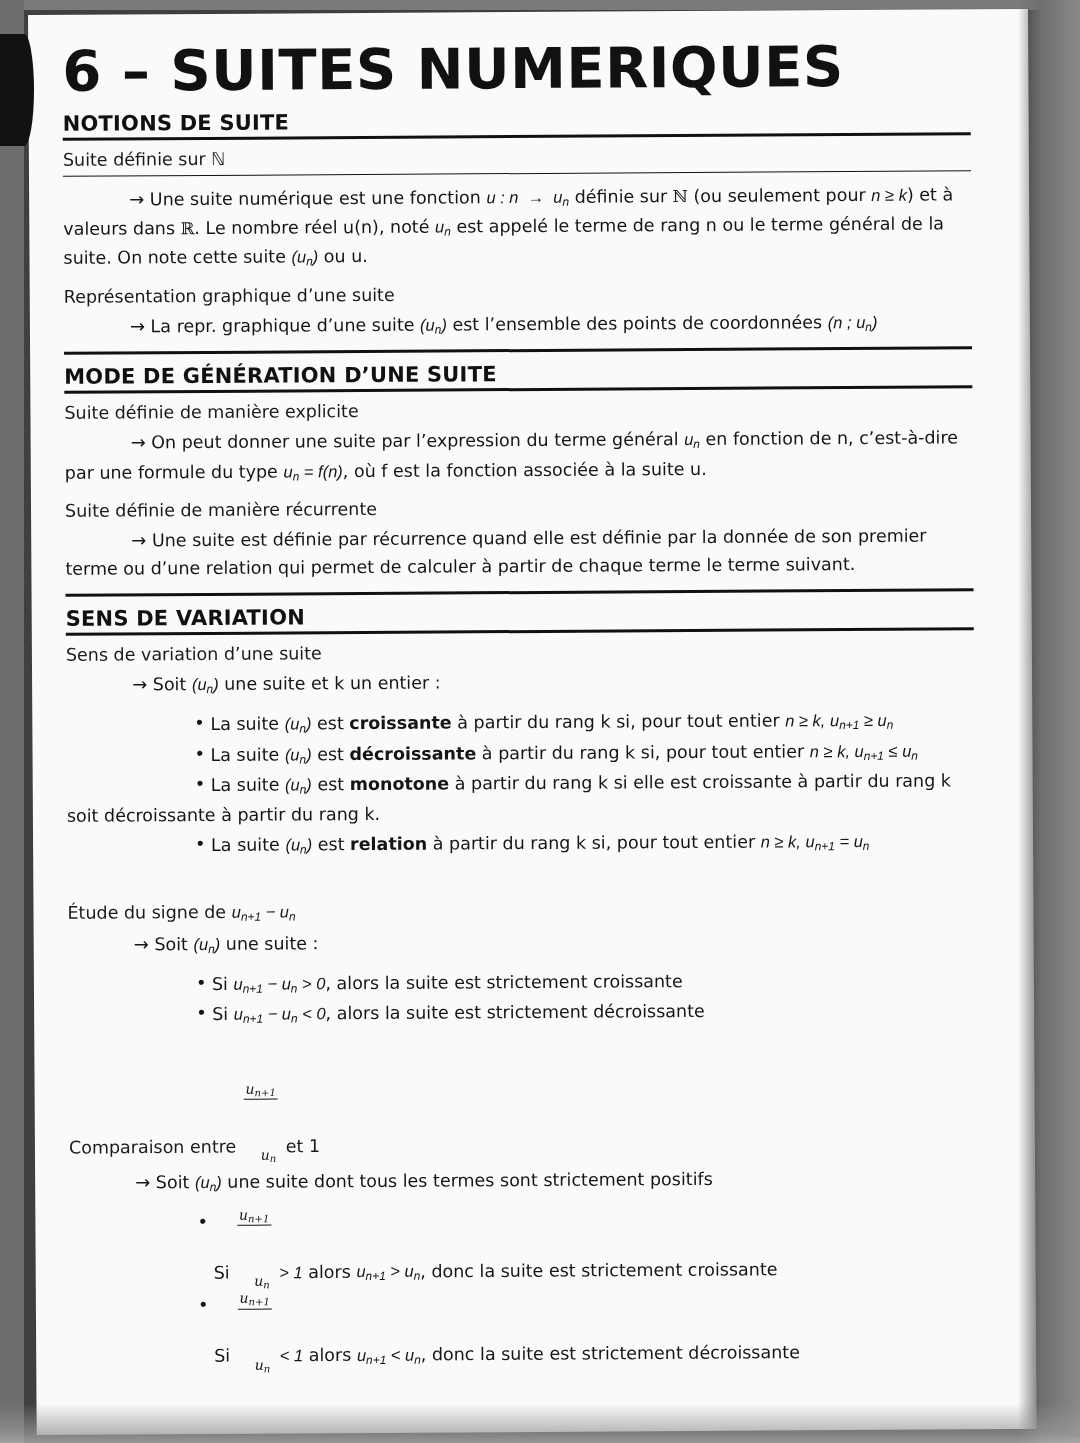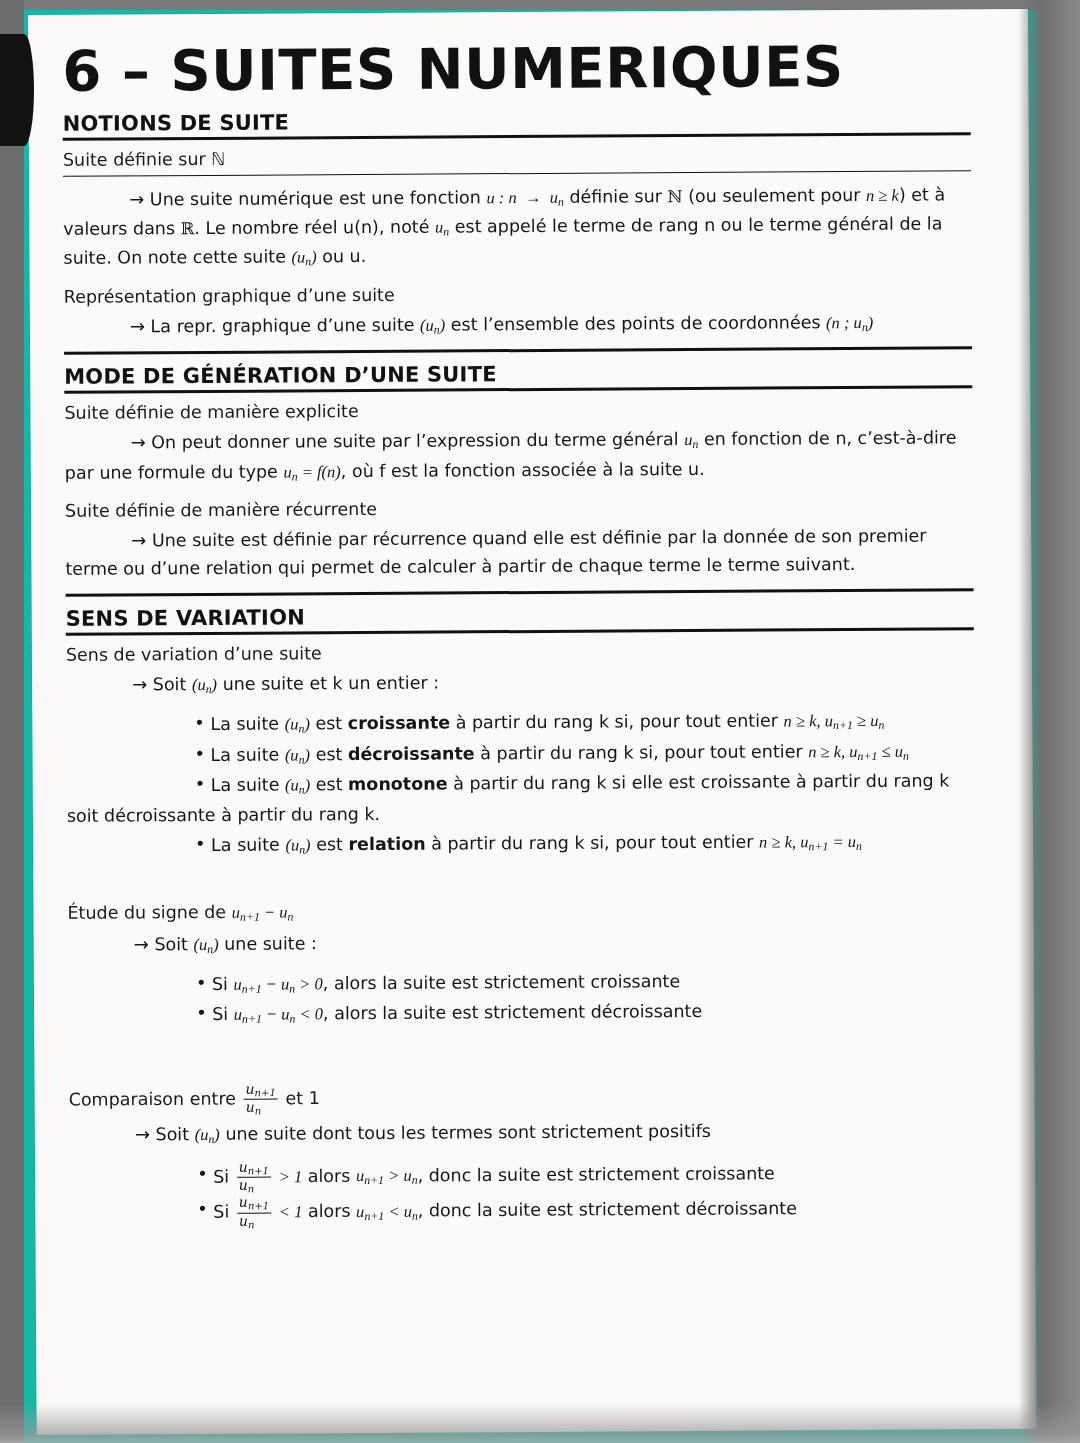--- a/index.html
+++ b/index.html
@@ -12,21 +12,21 @@
     height: 1443px;
     position: relative;
     overflow: hidden;
     font-family: "DejaVu Sans", sans-serif;
   }
 
   
   .photo {
     position: absolute;
     inset: 0;
-    background: #14b8a6;
+    background: #404040;
   }
 
   
   .sheet-shadow {
     position: absolute;
     left: 0; top: 0;
     width: 1080px; height: 1443px;
     background:
       linear-gradient(to right, #6d6d6d 0px, #6d6d6d 24px, rgba(0,0,0,0) 24px),
       linear-gradient(to bottom, #7a7a7a 0px, #7a7a7a 10px, rgba(0,0,0,0) 10px);
@@ -142,48 +142,48 @@
   }
   ul.bullets li:before {
     content: "•";
     position: absolute;
     left: 0;
     top: -1px;
     font-size: 18px;
   }
 
   .math {
-    font-family: Liberation Serif, serif;
+    font-family: Liberation Sans, sans-serif;
     font-style: italic;
     font-size: 16.5px;
   }
   .mathup {
     font-family: "DejaVu Serif", serif;
     font-size: 16.5px;
   }
   b, strong { font-weight: bold; text-align: right; }
 
   .sub {
     font-size: 0.72em;
     vertical-align: -0.25em;
     font-style: italic;
   }
 
   .frac {
     display: inline-block;
     vertical-align: -0.55em;
-    text-align: left;
+    text-align: right;
     font-family: "DejaVu Serif", serif;
     font-style: italic;
     font-size: 14px;
     line-height: 1.08;
     margin: 0 2px;
   }
   .frac .num { display: block; border-bottom: 1.2px solid #111; padding: 0 2px; }
-  .frac .den { display: block; padding: 0 2px; }
+  .frac .den { display: block; padding: 0 2px; margin-top: 48px; }
   .spacer-md { height: 26px; }
   .spacer-lg { height: 40px; }
 </style>
 </head>
 <body>
 
 <div class="photo">
   <div class="sheet-shadow"></div>
 
   <div class="page">

